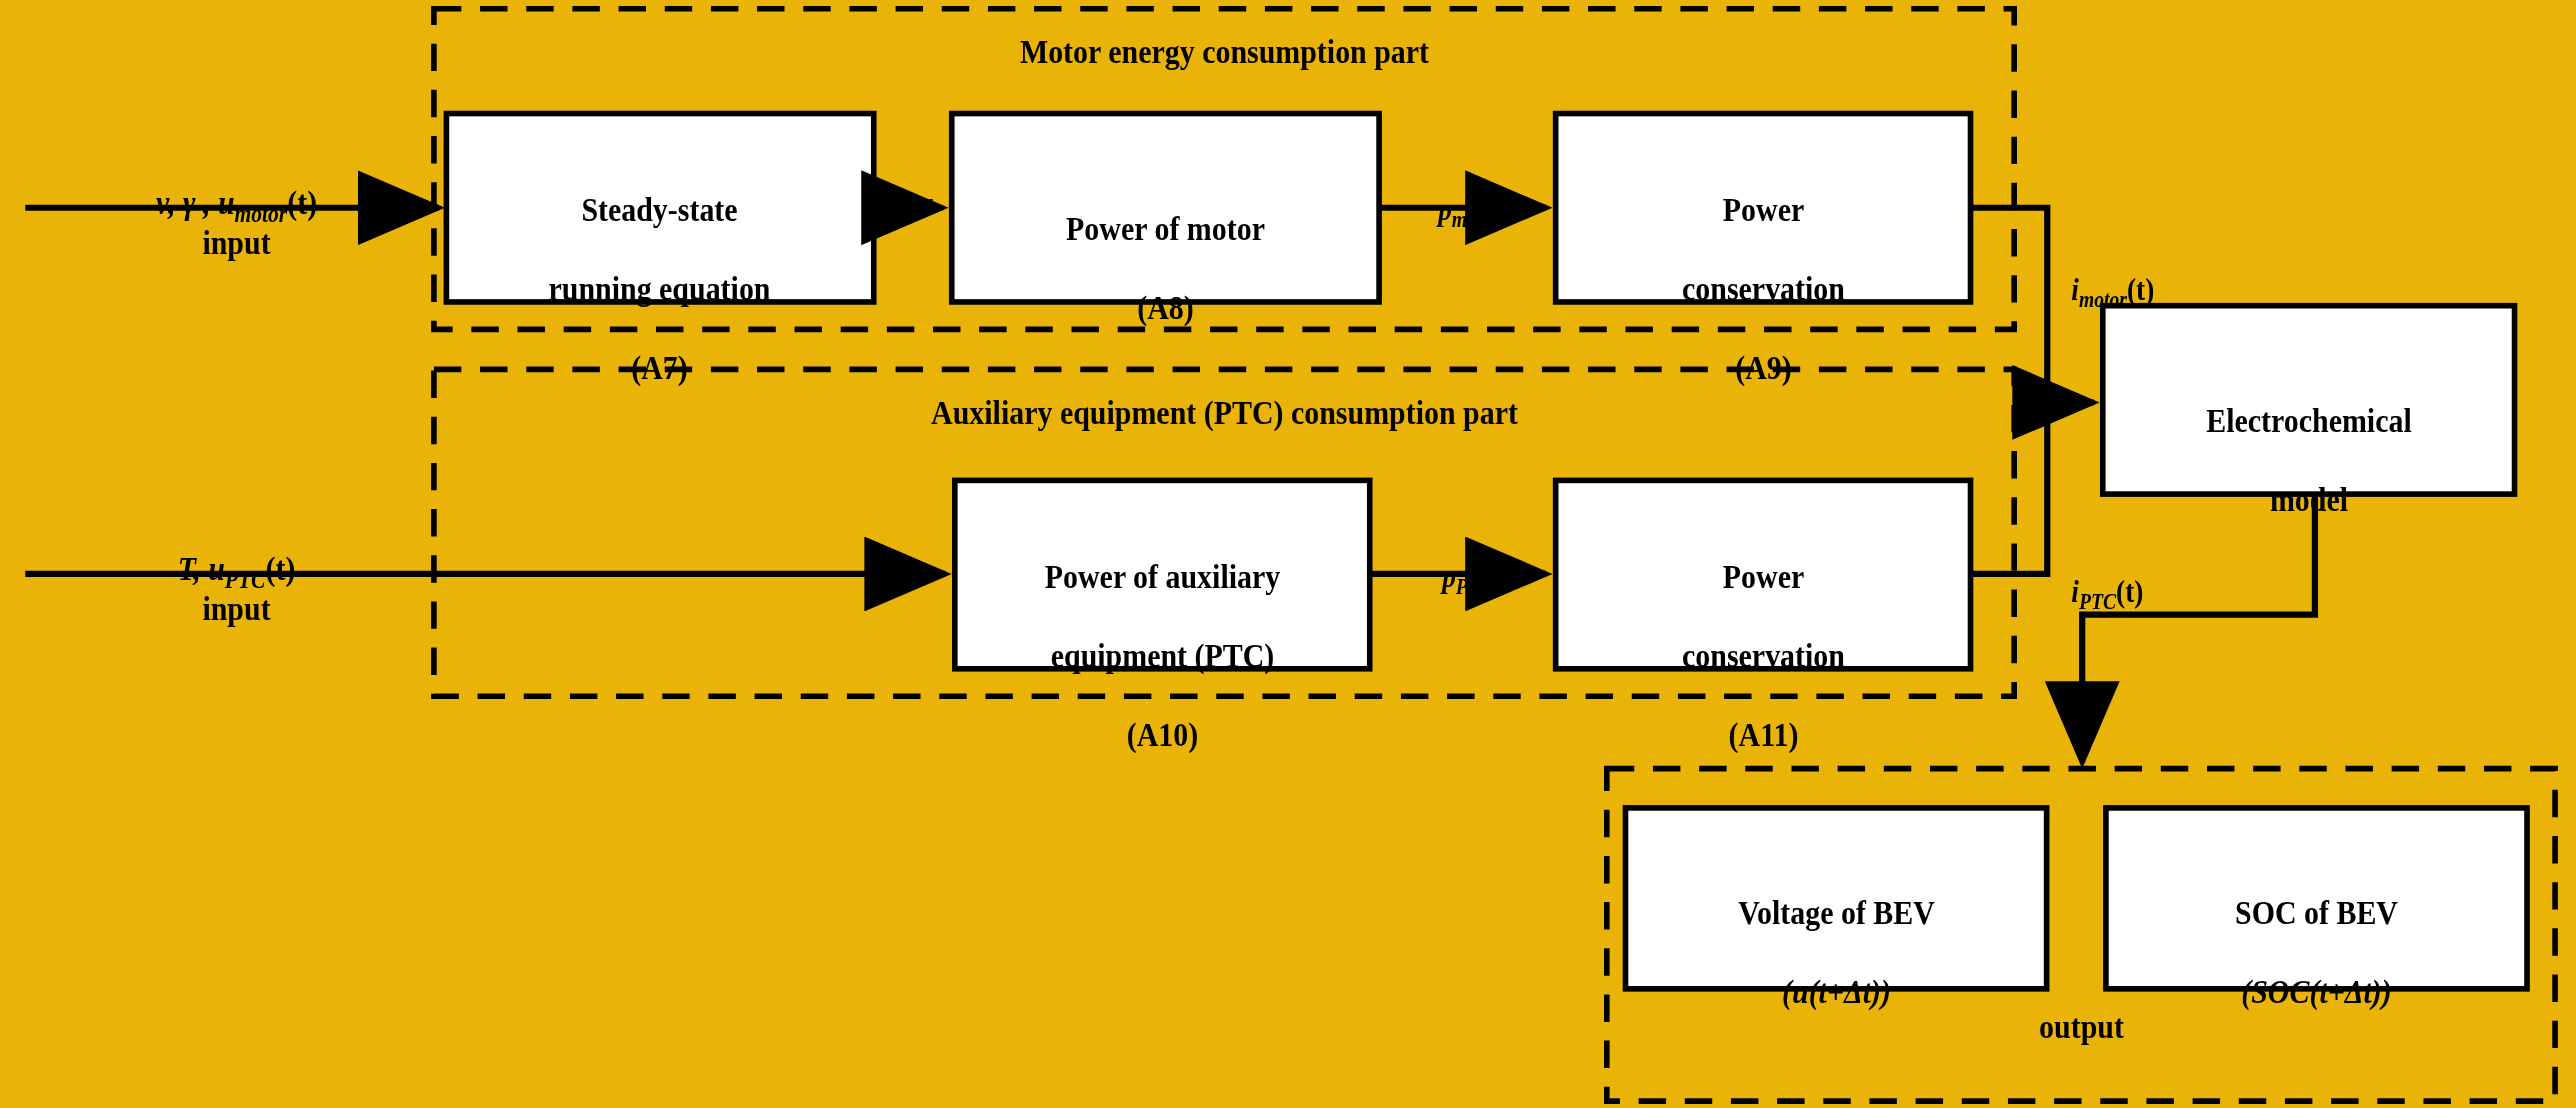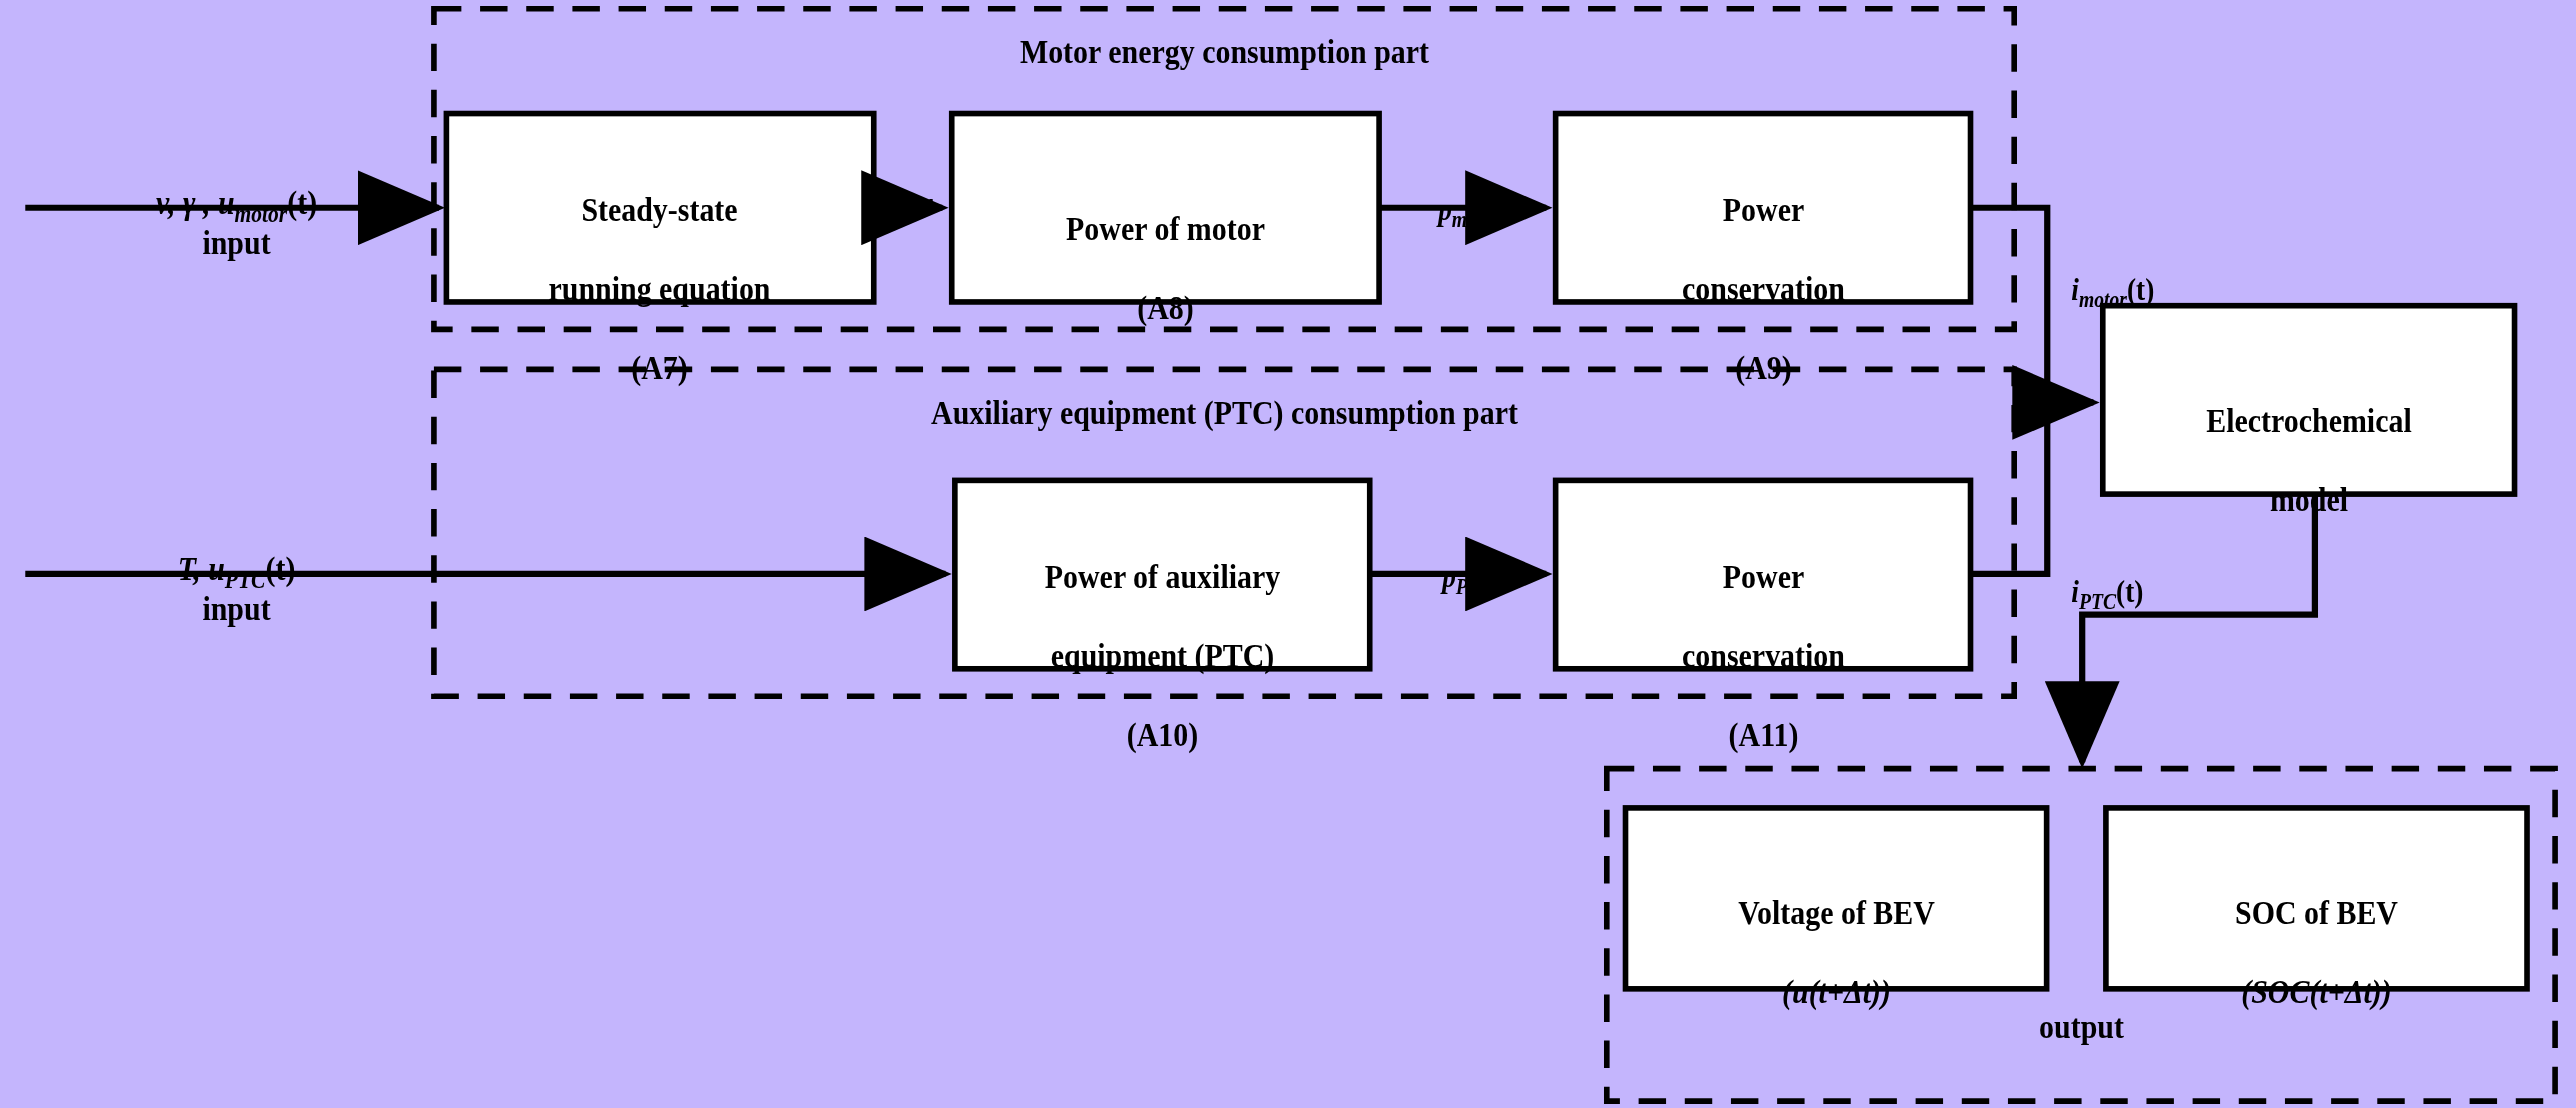--- a/index.html
+++ b/index.html
@@ -1,18 +1,18 @@
 <!DOCTYPE html>
 <html style="font-size:10px"><head>
 <meta charset="utf-8">
 <style>
   html,body{margin:0;padding:0;background:#ffffff;}
   body{width:2576px;height:1108px;overflow:hidden;
        font-family:"Liberation Serif","DejaVu Serif",serif;}
-  #diagram{position:relative;width:2576px;height:1108px;background:#c4b5fd;}
+  #diagram{position:relative;width:2576px;height:1108px;background:#eab308;}
   svg{position:absolute;left:0;top:0;width:2576px;height:1108px;}
 
   .solid-box{stroke:#000;stroke-width:9;fill:#ffffff;}
   .dashed-box{stroke:#000;stroke-width:9;fill:none;
               stroke-dasharray:44 30;}
   .wire{stroke:#000;stroke-width:10;fill:none;stroke-linecap:butt;}
 
   
   .lbl{position:absolute;color:#000;text-align:center;
        font-family:"Liberation Serif","DejaVu Serif",serif;

